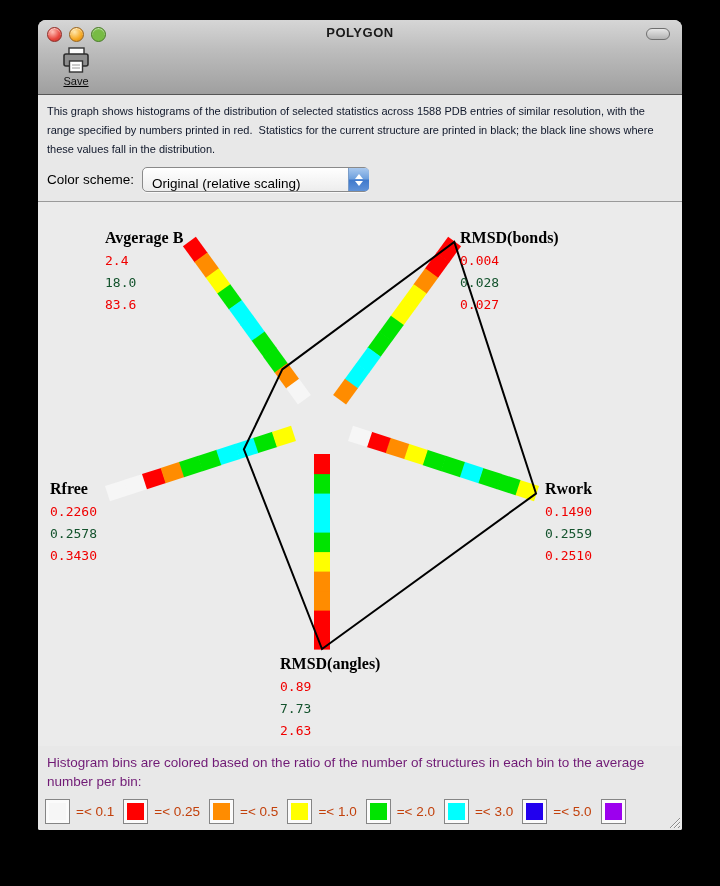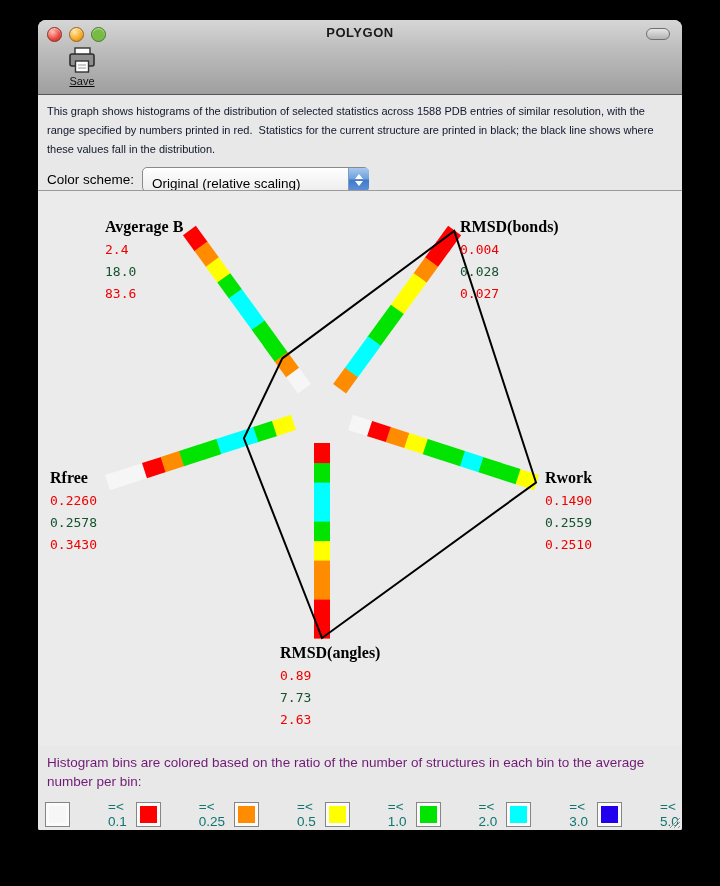--- a/index.html
+++ b/index.html
@@ -25,21 +25,21 @@
   .light{width:13px;height:13px;border-radius:50%;box-shadow:inset 0 1px 1px rgba(255,255,255,.6);}
   .light.red{background:radial-gradient(circle at 35% 30%,#ffc2b8,#e8453c 60%,#b5352d);border:1px solid #8f2a24;}
   .light.yellow{background:radial-gradient(circle at 35% 30%,#ffe8ae,#f6a821 60%,#c07c1e);border:1px solid #99631a;}
   .light.green{background:radial-gradient(circle at 35% 30%,#dcf5bf,#77bb44 60%,#568a30;);border:1px solid #4a7a2a;background-color:#77bb44;}
   .pill{
     position:absolute;right:12px;top:8px;width:22px;height:10px;border-radius:6px;
     border:1px solid #6f6f6f;background:linear-gradient(#e6e6e6,#b3b3b3);
   }
   .toolbar{height:48px;position:relative;}
   .save-btn{
-    position:absolute;left:24px;top:0px;width:40px;height:46px;text-align:center;cursor:default;text-decoration:underline;
+    position:absolute;left:18px;top:0px;width:40px;height:46px;text-align:center;cursor:default;text-decoration:underline;
   }
   .save-btn .ic{display:block;margin:1px auto 0;}
   .save-label{font-size:11px;color:#111;display:block;margin-top:0px;}
   
   .desc{
     padding:7px 9px 3px;font-size:11px;line-height:19px;color:#0f172a;white-space:pre-wrap;
   }
   .scheme-row{display:flex;align-items:center;margin:5px 9px 0;}
   .scheme-label{font-size:13.5px;color:#000;margin-right:8px;}
   .popup{
@@ -51,38 +51,38 @@
   .popup-cap{
     width:20px;height:23px;border-radius:0 4px 4px 0;margin-right:-1px;
     background:linear-gradient(#a8c8ee 0%,#6d9fdd 48%,#3f79cc 52%,#5f92d8 100%);
     border-left:1px solid #7a9cc8;display:flex;flex-direction:column;align-items:center;justify-content:center;gap:2px;
   }
   .tri{width:0;height:0;border-left:4px solid transparent;border-right:4px solid transparent;}
   .tri.up{border-bottom:5px solid #fff;}
   .tri.down{border-top:5px solid #fff;}
   
   .plot-panel{
-    position:absolute;top:170px;left:0;right:0;height:556px;background:#ebebeb;
+    position:absolute;top:181px;left:0;right:0;height:556px;background:#ebebeb;
     border-top:1px solid #9a9a9a;border-bottom:1px solid #9a9a9a;
   }
   #radar-svg{position:absolute;left:0;top:0;}
   #stats-layer{position:absolute;left:0;top:0;width:100%;height:100%;}
   .stat-block{position:absolute;}
   .stat-name{font-family:"Liberation Serif",serif;font-weight:bold;font-size:16px;color:#000;margin-bottom:3px;}
   .stat-val{font-family:"DejaVu Sans Mono",monospace;font-size:13px;line-height:22px;}
   .v-red{color:#f00000;}
   .v-black{color:#14532d;}
   
   .legend{position:absolute;top:726px;left:0;right:0;bottom:0;background:#e8e8e8;}
   .legend-text{padding:7px 9px 0;font-size:13.5px;line-height:19px;color:#701a75;}
   .legend-row{display:flex;align-items:center;margin:8px 0 0 7px;}
   .legend-item{display:flex;align-items:center;margin-right:9px;}
   .swatch-box{display:inline-block;border:1px solid #858585;background:#fbfbfb;padding:3px;margin-right:6px;line-height:0;}
   .swatch-fill{display:inline-block;width:17px;height:17px;}
-  .legend-label{font-size:13.5px;color:#0f766e;margin-left:32px;}
+  .legend-label{font-size:13.5px;color:#c2410c;}
   .grip{position:absolute;right:1px;bottom:1px;}
 </style>
 </head>
 <body>
 
 <div class="window">
 
   <div class="chrome">
     <div class="titlebar">
       <div class="lights">

